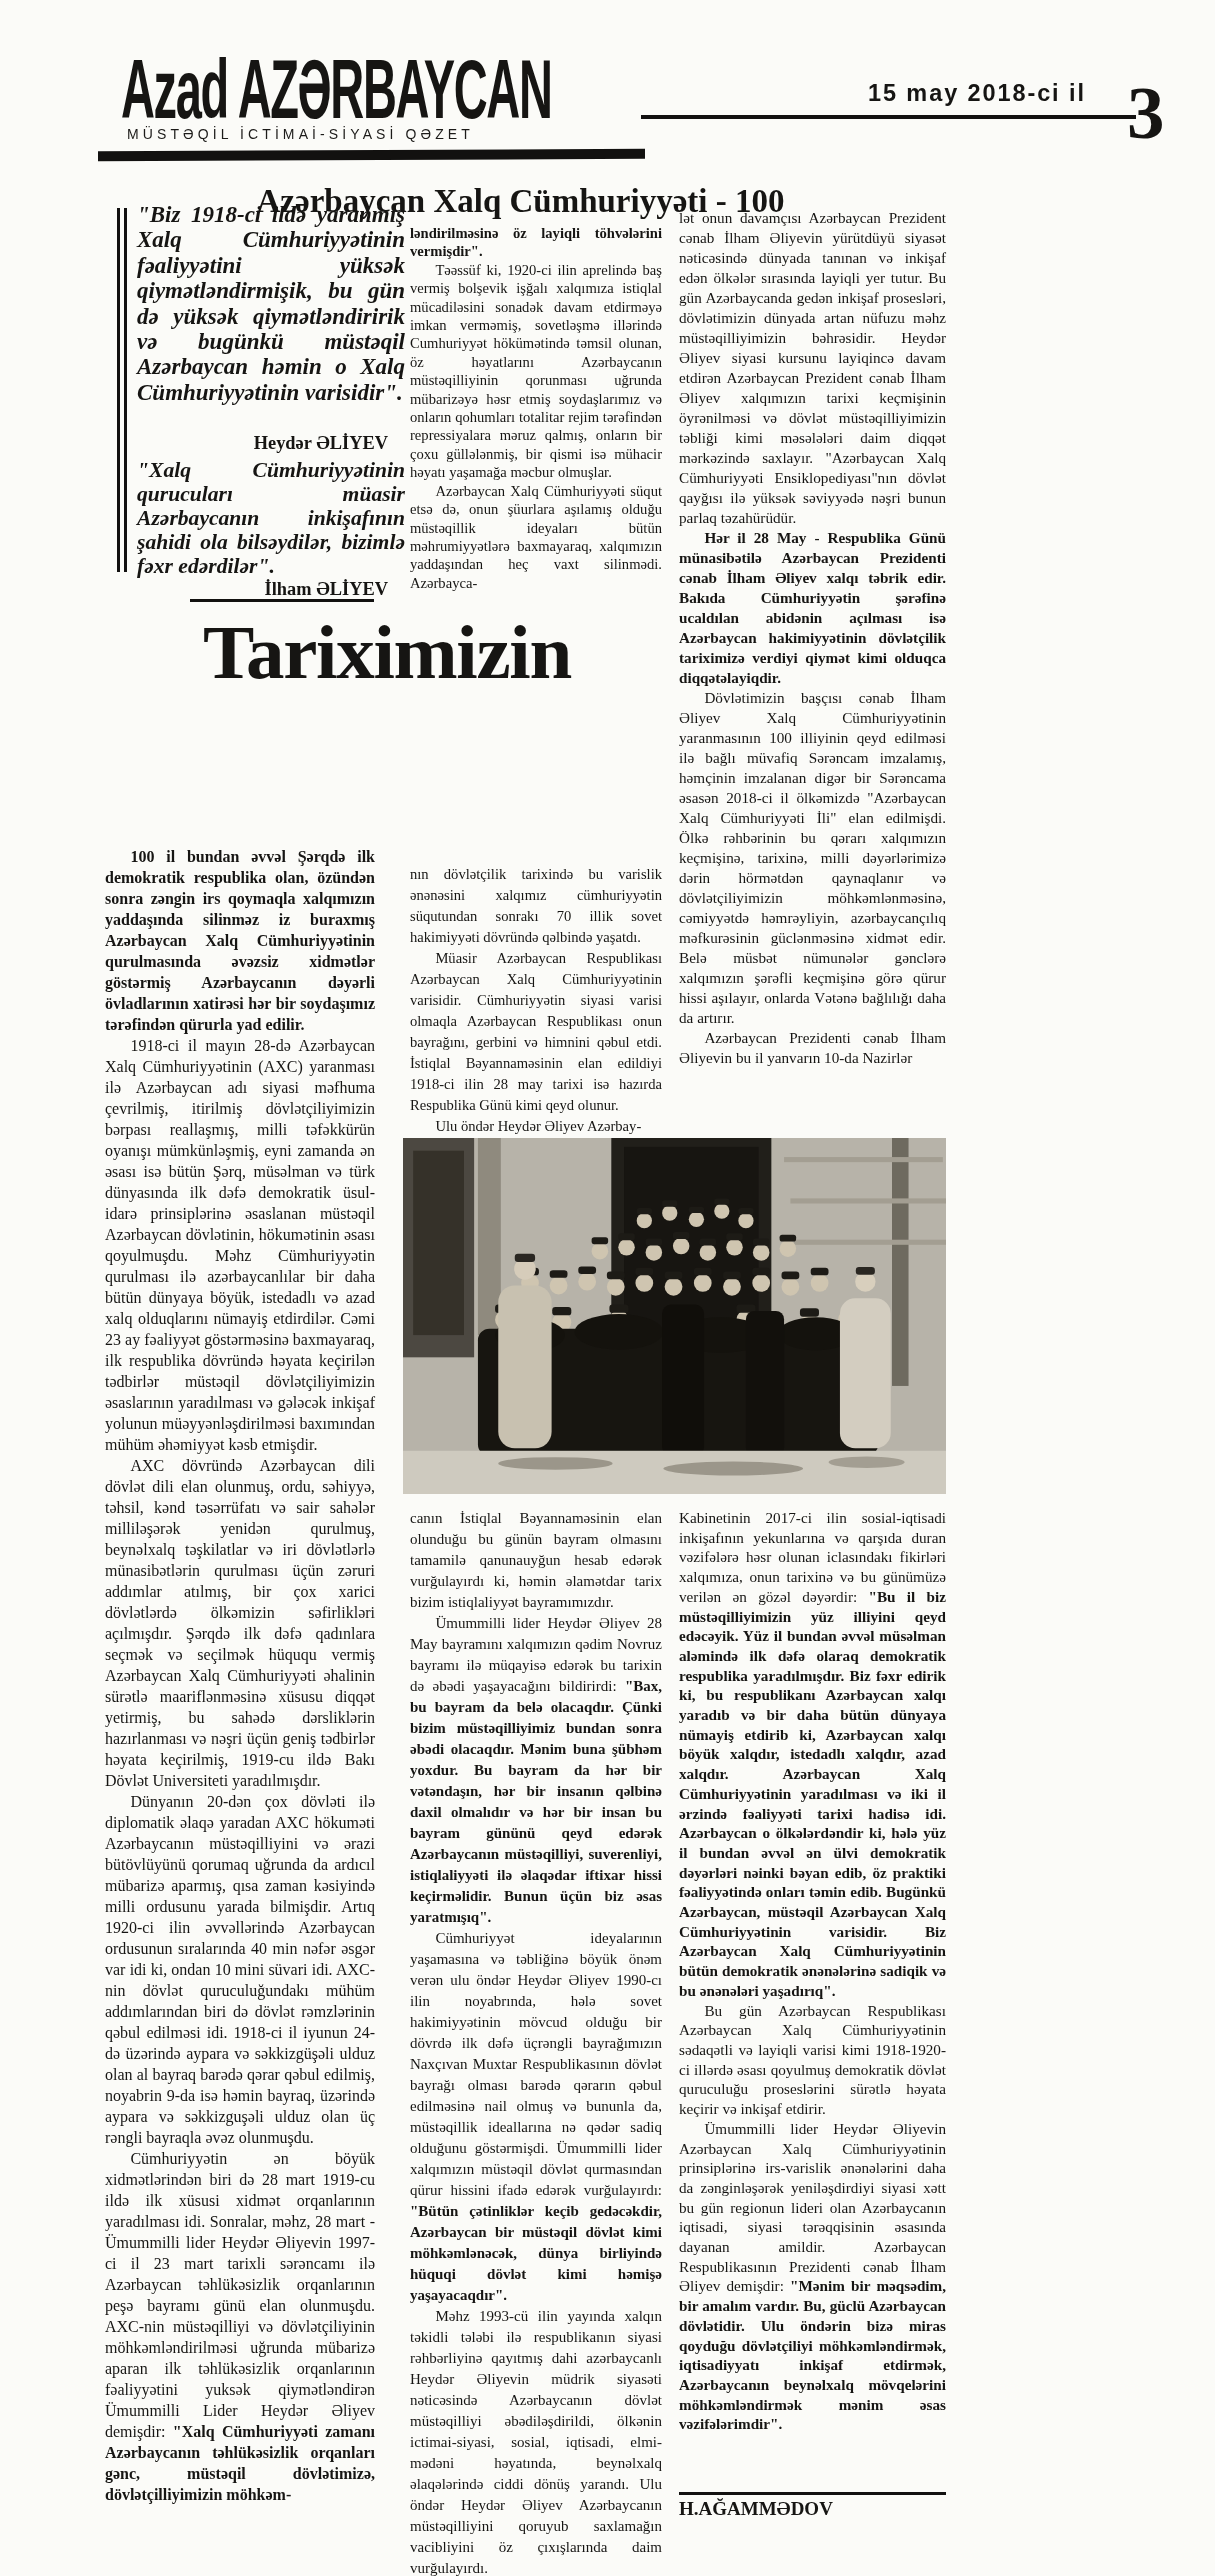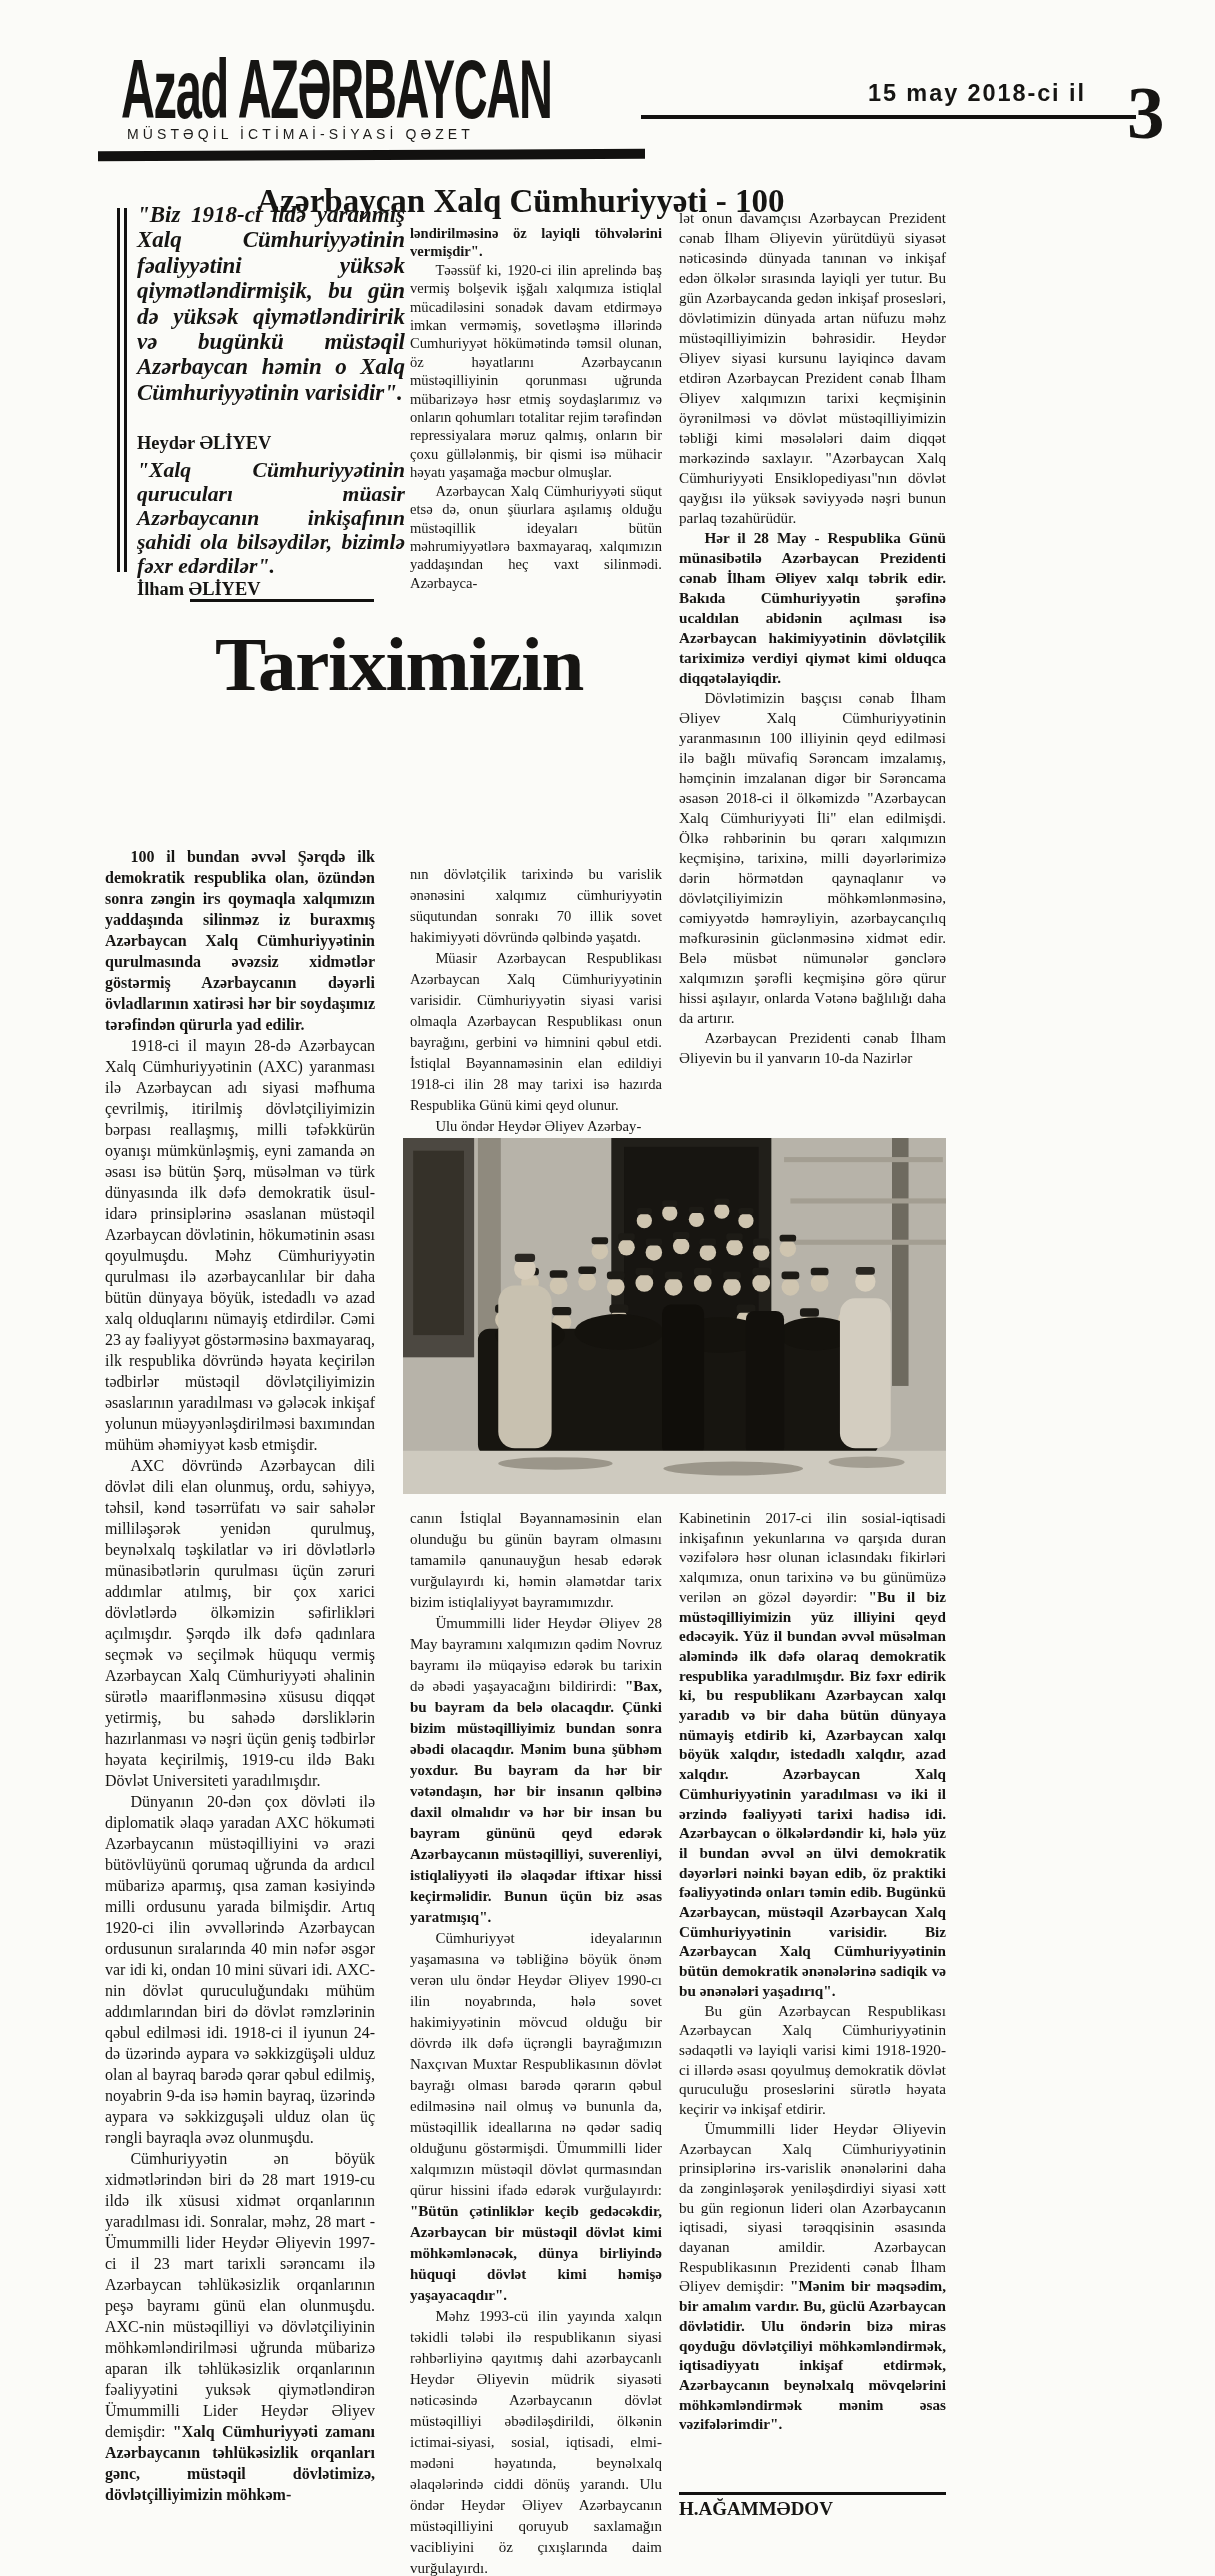--- a/index.html
+++ b/index.html
@@ -18,26 +18,26 @@
   .pagenum{left:1127px;top:75px;font-size:75px;font-weight:bold;line-height:1;}
   
   .section-heading{left:95px;top:183px;width:851px;text-align:center;font-weight:bold;
         font-size:33px;white-space:nowrap;}
   
   .quote-rule{left:117px;top:208px;width:3.8px;height:364px;border-left:3.2px solid #121110;
         border-right:3.2px solid #121110;}
   .pull-quote{left:137px;width:268px;font-style:italic;font-weight:bold;text-align:justify;}
   .q1{top:202px;font-size:23px;line-height:25.4px;}
   .q2{top:458px;font-size:21.6px;line-height:24px;}
-  .q-author{left:137px;width:268px;font-weight:bold;font-size:18.4px;}
+  .q-author{left:120px;width:268px;text-align:right;font-weight:bold;font-size:18.4px;}
   .qa1{top:433px;}
   .qa2{top:579px;}
   .sep-rule{left:190px;top:599px;width:184px;height:2.5px;background:#121110;}
   
-  .headline{left:95px;top:601px;width:584px;margin:12px;text-align:center;font-weight:bold;
+  .headline{left:95px;top:601px;width:584px;margin:0;text-align:center;font-weight:bold;
         font-size:77px;line-height:103px;letter-spacing:-1.3px;}
   
   .col p{margin:0;text-align:justify;text-indent:25.4px;}
   .col p.noindent{text-indent:0;}
   .bold{font-weight:bold;}
   .c1{left:105px;top:846px;width:270px;font-size:16px;line-height:21px;}
   .c2t{left:410px;top:224px;width:252px;font-size:14.6px;line-height:18.4px;}
   .c2m{left:410px;top:864px;width:252px;font-size:14.6px;line-height:21px;}
   .c2b{left:410px;top:1508px;width:252px;font-size:15px;line-height:21px;}
   .c3t{left:679px;top:208px;width:267px;font-size:15.2px;line-height:20px;}

